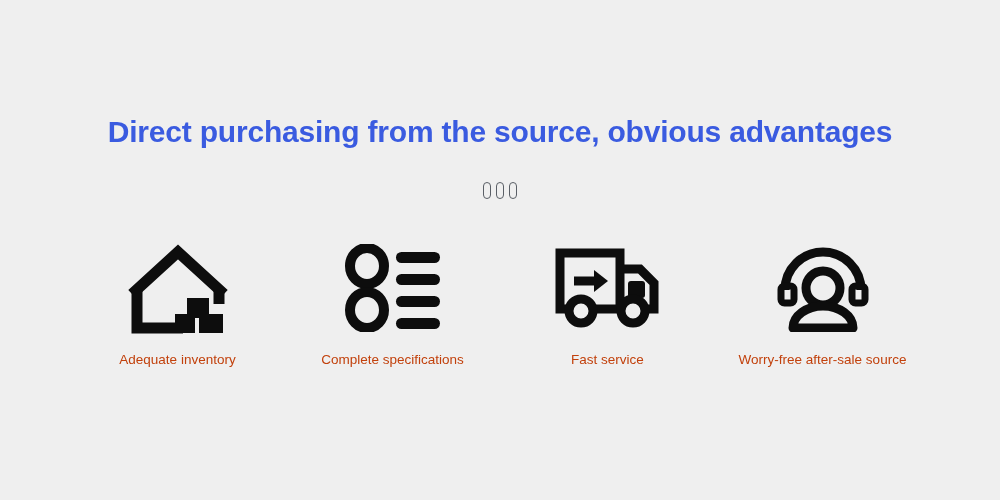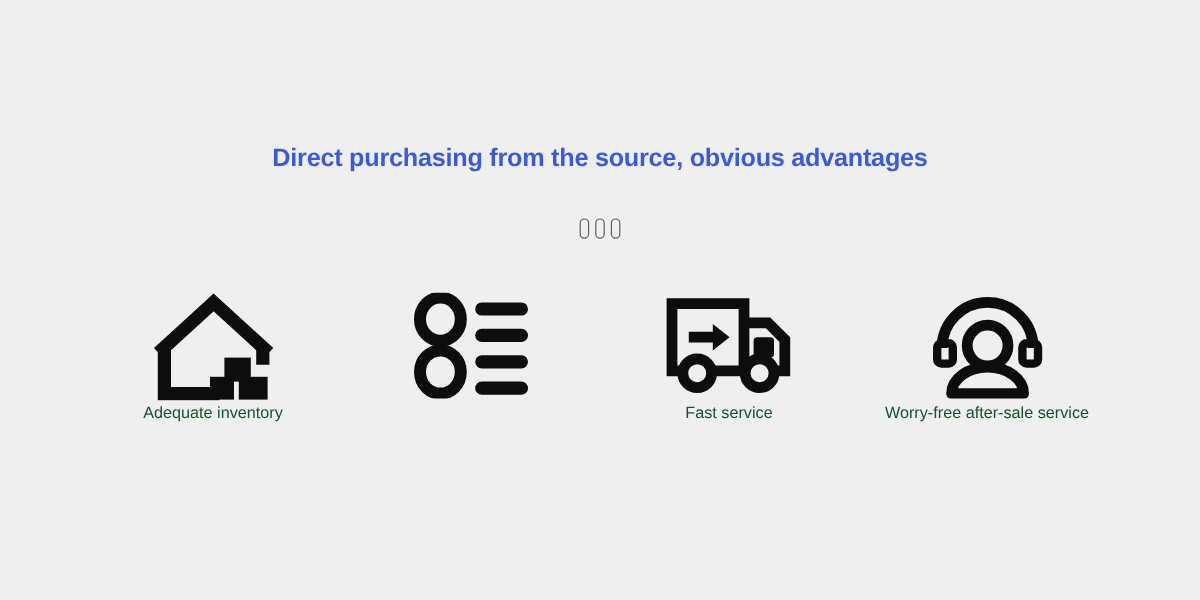--- a/index.html
+++ b/index.html
@@ -18,21 +18,21 @@
     width: 1000px;
     height: 500px;
     box-sizing: border-box;
   }
   .headline {
     position: absolute;
     top: 112px;
     left: 0;
     width: 1000px;
     text-align: center;
-    font-size: 21px;
+    font-size: 30px;
     font-weight: bold;
     color: #3a5be0;
     letter-spacing: -0.2px;
     line-height: 40px;
     white-space: nowrap;
   }
   .divider {
     position: absolute;
     top: 182px;
     left: 0;
@@ -68,23 +68,23 @@
   .feature-icon {
     height: 95px;
     display: flex;
     align-items: center;
     justify-content: center;
   }
   .feature-icon svg {
     display: block;
   }
   .feature-label {
-    margin-top: 0;
+    margin-top: 16px;
     font-size: 13.5px;
-    color: #14532d;
+    color: #c2410c;
     text-align: center;
     line-height: 18px;
     white-space: nowrap;
   }
 </style>
 </head>
 <body>
 
 <div class="banner">
 
@@ -116,20 +116,21 @@
       <div class="feature-icon">
         <svg width="100" height="88" viewBox="0 0 100 88" fill="none">
           <ellipse cx="24" cy="22" rx="17" ry="18" stroke="#0d0d0d" stroke-width="10" fill="none"></ellipse>
           <ellipse cx="24" cy="66" rx="17" ry="18" stroke="#0d0d0d" stroke-width="10" fill="none"></ellipse>
           <rect x="53" y="8" width="44" height="11" rx="5.5" fill="#0d0d0d"></rect>
           <rect x="53" y="30" width="44" height="11" rx="5.5" fill="#0d0d0d"></rect>
           <rect x="53" y="52" width="44" height="11" rx="5.5" fill="#0d0d0d"></rect>
           <rect x="53" y="74" width="44" height="11" rx="5.5" fill="#0d0d0d"></rect>
         </svg>
       </div>
+      <div class="feature-label">Complete specifications</div>
     </div>
 
     <div class="feature">
       <div class="feature-icon">
         <svg width="108" height="82" viewBox="0 0 108 82" fill="none">
           <path d="M6 6 H66 V62 H6 Z" stroke="#0d0d0d" stroke-width="9" fill="none" stroke-linejoin="miter"></path>
           <path d="M66 22 H86 L100 36 V62 H66" stroke="#0d0d0d" stroke-width="9" fill="none" stroke-linejoin="miter"></path>
           <path d="M20 34 H46" stroke="#0d0d0d" stroke-width="9"></path>
           <path d="M40 23 L54 34 L40 45 Z" fill="#0d0d0d"></path>
           <rect x="74" y="34" width="17" height="17" rx="3" fill="#0d0d0d"></rect>
@@ -143,17 +144,17 @@
     <div class="feature">
       <div class="feature-icon">
         <svg width="96" height="88" viewBox="0 0 96 88" fill="none">
           <path d="M10 46 A38 38 0 0 1 86 46" stroke="#0d0d0d" stroke-width="9" fill="none" stroke-linecap="butt"></path>
           <rect x="6" y="42" width="13" height="17" rx="3.5" stroke="#0d0d0d" stroke-width="7" fill="none"></rect>
           <rect x="77" y="42" width="13" height="17" rx="3.5" stroke="#0d0d0d" stroke-width="7" fill="none"></rect>
           <circle cx="48" cy="44" r="17" stroke="#0d0d0d" stroke-width="9" fill="none"></circle>
           <path d="M18 84 A30 22 0 0 1 78 84 Z" stroke="#0d0d0d" stroke-width="9" fill="none" stroke-linejoin="round"></path>
         </svg>
       </div>
-      <div class="feature-label">Worry-free after-sale service</div>
+      <div class="feature-label">Worry-free after-sale source</div>
     </div>
 
   </div>
 </div>
 
 </body></html>

